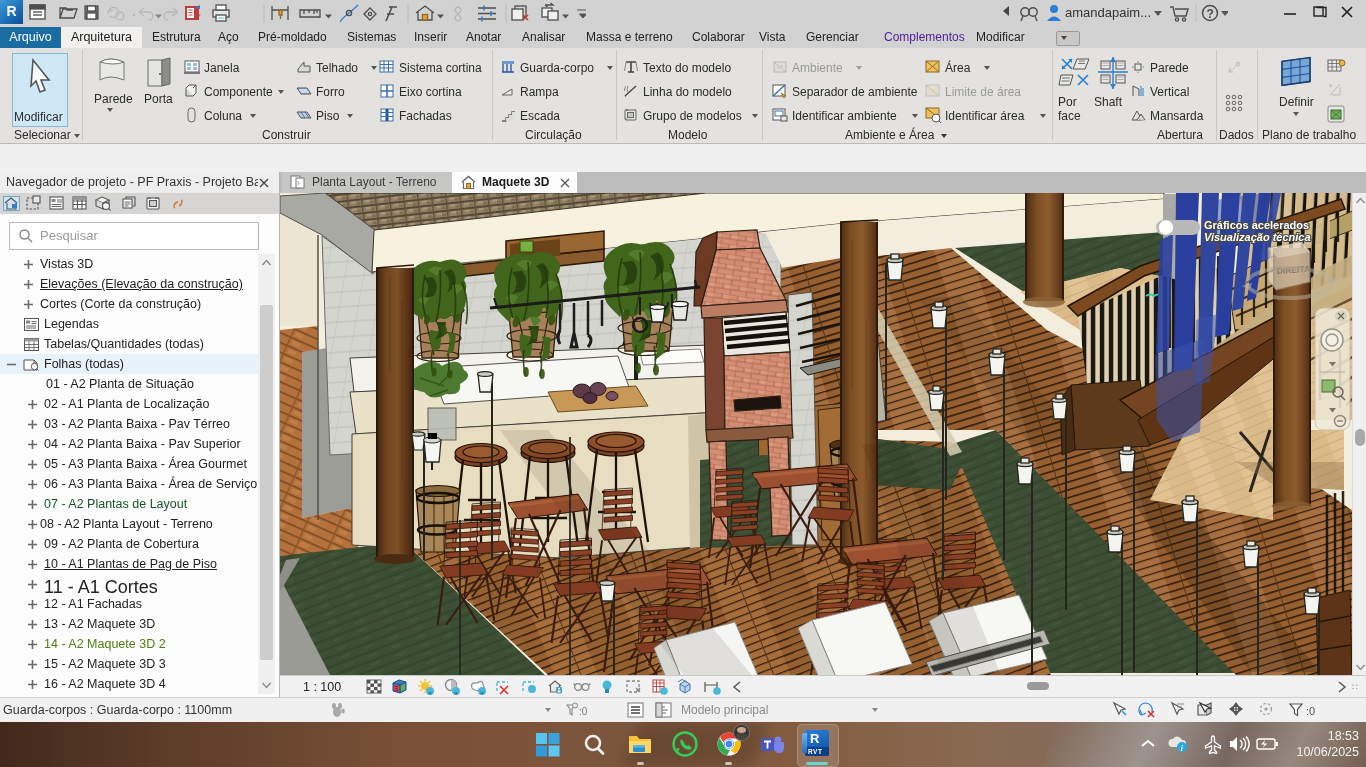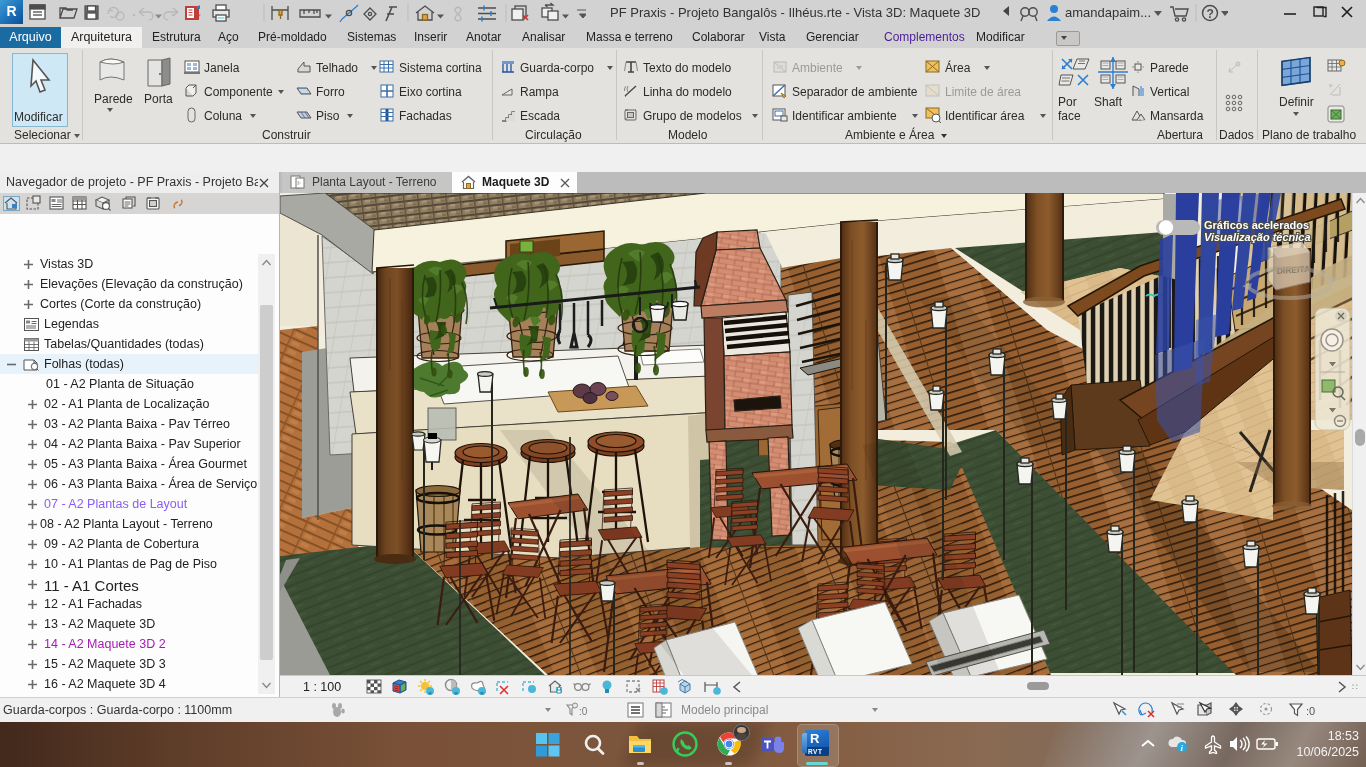--- a/index.html
+++ b/index.html
@@ -84,21 +84,20 @@
       <rect x="489" y="4" width="11" height="11"></rect>
         <rect x="486" y="7" width="11" height="11" fill="#f0f0f0"></rect>
       <path d="M497 13 l5 5 M502 13 l-5 5" stroke="#c23c38" stroke-width="1.6"></path>
       <rect x="516" y="6" width="10" height="9" fill="#f0f0f0"></rect>
         <rect x="522" y="9" width="10" height="9" fill="#f0f0f0"></rect>
         <path d="M519 3 h8 l-2.5 -2 M519 3 l2.5 2"></path>
     </g>
     <path d="M536 12.5 h7 l-3.5 4 Z" fill="#555"></path>
     <path d="M551 8 h12 M553.5 12 h7 l-3.5 4 Z" stroke="#555" fill="#555"></path>
   </svg>
-  <div class="abs" style="left:610px;top:5px;font-size:13px;color:#333;">PF Praxis - Projeto Bangalôs - Ilhéus.rte - Vista 3D: Maquete 3D</div>
   <div class="abs" style="left:1003px;top:6px;width:0;height:0;border-top:5px solid transparent;border-bottom:5px solid transparent;border-right:6px solid #444;"></div>
   <svg class="abs" style="left:1018px;top:2px" width="210" height="23" viewBox="0 0 210 23">
     <g fill="none" stroke="#4d4d4d" stroke-width="1.4">
       <circle cx="7" cy="10" r="4.2"></circle>
         <circle cx="15" cy="10" r="4.2"></circle>
         <path d="M5 14 l-2 5 M17 14 l2 5"></path>
     </g>
     <g>
         <circle cx="36" cy="7" r="4" fill="#2a7fd4"></circle>
         <path d="M29 19 q7 -9 14 0 Z" fill="#2a7fd4"></path>
@@ -445,33 +444,40 @@
             <rect x="3.5" y="5.5" width="7" height="6" fill="#d0d0ce"></rect>
             <path d="M1 3 h4 M9 3 h4"></path>
           </g>
       </g>
       <g transform="translate(168,2)" fill="none" stroke="#c87a3a" stroke-width="1.6">
           <path d="M2 9 a4 4 0 0 1 4 -4 h2 M12 5 a4 4 0 0 1 -4 4 h-1" transform="rotate(-30 7 7)"></path>
         </g>
     </svg>
   </div>
   <div class="abs" style="left:0;top:42px;width:279px;height:483px;background:#fdfdfd;">
+    <div class="abs" style="left:9px;top:8px;width:248px;height:26px;background:#fff;border:1px solid #b8b8b8;">
+      <svg class="abs" style="left:8px;top:5px" width="16" height="16" viewBox="0 0 16 16">
+          <circle cx="6.5" cy="6.5" r="4.5" fill="none" stroke="#8a8a8a" stroke-width="1.5"></circle>
+          <path d="M10 10 l4 4" stroke="#8a8a8a" stroke-width="1.5"></path>
+        </svg>
+      <div class="lbl" style="left:30px;top:5px;font-size:13px;color:#9c9c9c;">Pesquisar</div>
+    </div>
 
     <div id="tree" style="position:absolute;left:0;top:40px;width:258px;">
         <div style="position:absolute;left:0;top:0px;width:258px;height:20px;">
           <svg width="9" height="9" style="position:absolute;left:24px;top:6px">
             <path d="M0 4.5 h9 M4.5 0 v9" stroke="#6a6a6a" stroke-width="1.6"></path>
           </svg>
           <div style="position:absolute;left:40px;top:3px;font-size:12.5px;color:#222;white-space:nowrap;">Vistas 3D</div>
         </div>
         <div style="position:absolute;left:0;top:20px;width:258px;height:20px;">
           <svg width="9" height="9" style="position:absolute;left:24px;top:6px">
             <path d="M0 4.5 h9 M4.5 0 v9" stroke="#6a6a6a" stroke-width="1.6"></path>
           </svg>
-          <div style="position:absolute;left:40px;top:3px;font-size:12.5px;color:#222;white-space:nowrap;">Elevações (Elevação da construção)</div>
+          <div style="position:absolute;left:40px;top:3px;font-size:12.5px;color:#222;white-space:nowrap;text-decoration:underline;">Elevações (Elevação da construção)</div>
         </div>
         <div style="position:absolute;left:0;top:40px;width:258px;height:20px;">
           <svg width="9" height="9" style="position:absolute;left:24px;top:6px">
             <path d="M0 4.5 h9 M4.5 0 v9" stroke="#6a6a6a" stroke-width="1.6"></path>
           </svg>
           <div style="position:absolute;left:40px;top:3px;font-size:12.5px;color:#222;white-space:nowrap;">Cortes (Corte da construção)</div>
         </div>
         <div style="position:absolute;left:0;top:60px;width:258px;height:20px;">
           <svg width="15" height="13" viewBox="0 0 15 13" style="position:absolute;left:24px;top:4px">
             <rect x="0.5" y="0.5" width="14" height="12" fill="#fff" stroke="#555"></rect>
@@ -530,63 +536,63 @@
         <div style="position:absolute;left:0;top:220px;width:258px;height:20px;">
           <svg width="9" height="9" style="position:absolute;left:28px;top:6px">
             <path d="M0 4.5 h9 M4.5 0 v9" stroke="#6a6a6a" stroke-width="1.6"></path>
           </svg>
           <div style="position:absolute;left:44px;top:3px;font-size:12.5px;color:#222;white-space:nowrap;">06 - A3 Planta Baixa - Área de Serviço</div>
         </div>
         <div style="position:absolute;left:0;top:240px;width:258px;height:20px;">
           <svg width="9" height="9" style="position:absolute;left:28px;top:6px">
             <path d="M0 4.5 h9 M4.5 0 v9" stroke="#6a6a6a" stroke-width="1.6"></path>
           </svg>
-          <div style="position:absolute;left:44px;top:3px;font-size:12.5px;color:#8b5cf6;white-space:nowrap;">07 - A2 Plantas de Layout</div>
+          <div style="position:absolute;left:44px;top:3px;font-size:12.5px;color:#14532d;white-space:nowrap;">07 - A2 Plantas de Layout</div>
         </div>
         <div style="position:absolute;left:0;top:260px;width:258px;height:20px;">
           <svg width="9" height="9" style="position:absolute;left:28px;top:6px">
             <path d="M0 4.5 h9 M4.5 0 v9" stroke="#6a6a6a" stroke-width="1.6"></path>
           </svg>
           <div style="position:absolute;left:40px;top:3px;font-size:12.5px;color:#222;white-space:nowrap;">08 - A2 Planta Layout - Terreno</div>
         </div>
         <div style="position:absolute;left:0;top:280px;width:258px;height:20px;">
           <svg width="9" height="9" style="position:absolute;left:28px;top:6px">
             <path d="M0 4.5 h9 M4.5 0 v9" stroke="#6a6a6a" stroke-width="1.6"></path>
           </svg>
           <div style="position:absolute;left:44px;top:3px;font-size:12.5px;color:#222;white-space:nowrap;">09 - A2 Planta de Cobertura</div>
         </div>
         <div style="position:absolute;left:0;top:300px;width:258px;height:20px;">
           <svg width="9" height="9" style="position:absolute;left:28px;top:6px">
             <path d="M0 4.5 h9 M4.5 0 v9" stroke="#6a6a6a" stroke-width="1.6"></path>
           </svg>
-          <div style="position:absolute;left:44px;top:3px;font-size:12.5px;color:#222;white-space:nowrap;">10 - A1 Plantas de Pag de Piso</div>
+          <div style="position:absolute;left:44px;top:3px;font-size:12.5px;color:#222;white-space:nowrap;text-decoration:underline;">10 - A1 Plantas de Pag de Piso</div>
         </div>
         <div style="position:absolute;left:0;top:320px;width:258px;height:20px;">
           <svg width="9" height="9" style="position:absolute;left:28px;top:6px">
             <path d="M0 4.5 h9 M4.5 0 v9" stroke="#6a6a6a" stroke-width="1.6"></path>
           </svg>
-          <div style="position:absolute;left:44px;top:3px;font-size:15px;color:#222;white-space:nowrap;">11 - A1 Cortes</div>
+          <div style="position:absolute;left:44px;top:3px;font-size:18px;color:#222;white-space:nowrap;">11 - A1 Cortes</div>
         </div>
         <div style="position:absolute;left:0;top:340px;width:258px;height:20px;">
           <svg width="9" height="9" style="position:absolute;left:28px;top:6px">
             <path d="M0 4.5 h9 M4.5 0 v9" stroke="#6a6a6a" stroke-width="1.6"></path>
           </svg>
           <div style="position:absolute;left:44px;top:3px;font-size:12.5px;color:#222;white-space:nowrap;">12 - A1 Fachadas</div>
         </div>
         <div style="position:absolute;left:0;top:360px;width:258px;height:20px;">
           <svg width="9" height="9" style="position:absolute;left:28px;top:6px">
             <path d="M0 4.5 h9 M4.5 0 v9" stroke="#6a6a6a" stroke-width="1.6"></path>
           </svg>
           <div style="position:absolute;left:44px;top:3px;font-size:12.5px;color:#222;white-space:nowrap;">13 - A2 Maquete 3D</div>
         </div>
         <div style="position:absolute;left:0;top:380px;width:258px;height:20px;">
           <svg width="9" height="9" style="position:absolute;left:28px;top:6px">
             <path d="M0 4.5 h9 M4.5 0 v9" stroke="#6a6a6a" stroke-width="1.6"></path>
           </svg>
-          <div style="position:absolute;left:44px;top:3px;font-size:12.5px;color:#a21caf;white-space:nowrap;">14 - A2 Maquete 3D 2</div>
+          <div style="position:absolute;left:44px;top:3px;font-size:12.5px;color:#4d7c0f;white-space:nowrap;">14 - A2 Maquete 3D 2</div>
         </div>
         <div style="position:absolute;left:0;top:400px;width:258px;height:20px;">
           <svg width="9" height="9" style="position:absolute;left:28px;top:6px">
             <path d="M0 4.5 h9 M4.5 0 v9" stroke="#6a6a6a" stroke-width="1.6"></path>
           </svg>
           <div style="position:absolute;left:44px;top:3px;font-size:12.5px;color:#222;white-space:nowrap;">15 - A2 Maquete 3D 3</div>
         </div>
         <div style="position:absolute;left:0;top:420px;width:258px;height:20px;">
           <svg width="9" height="9" style="position:absolute;left:28px;top:6px">
             <path d="M0 4.5 h9 M4.5 0 v9" stroke="#6a6a6a" stroke-width="1.6"></path>

